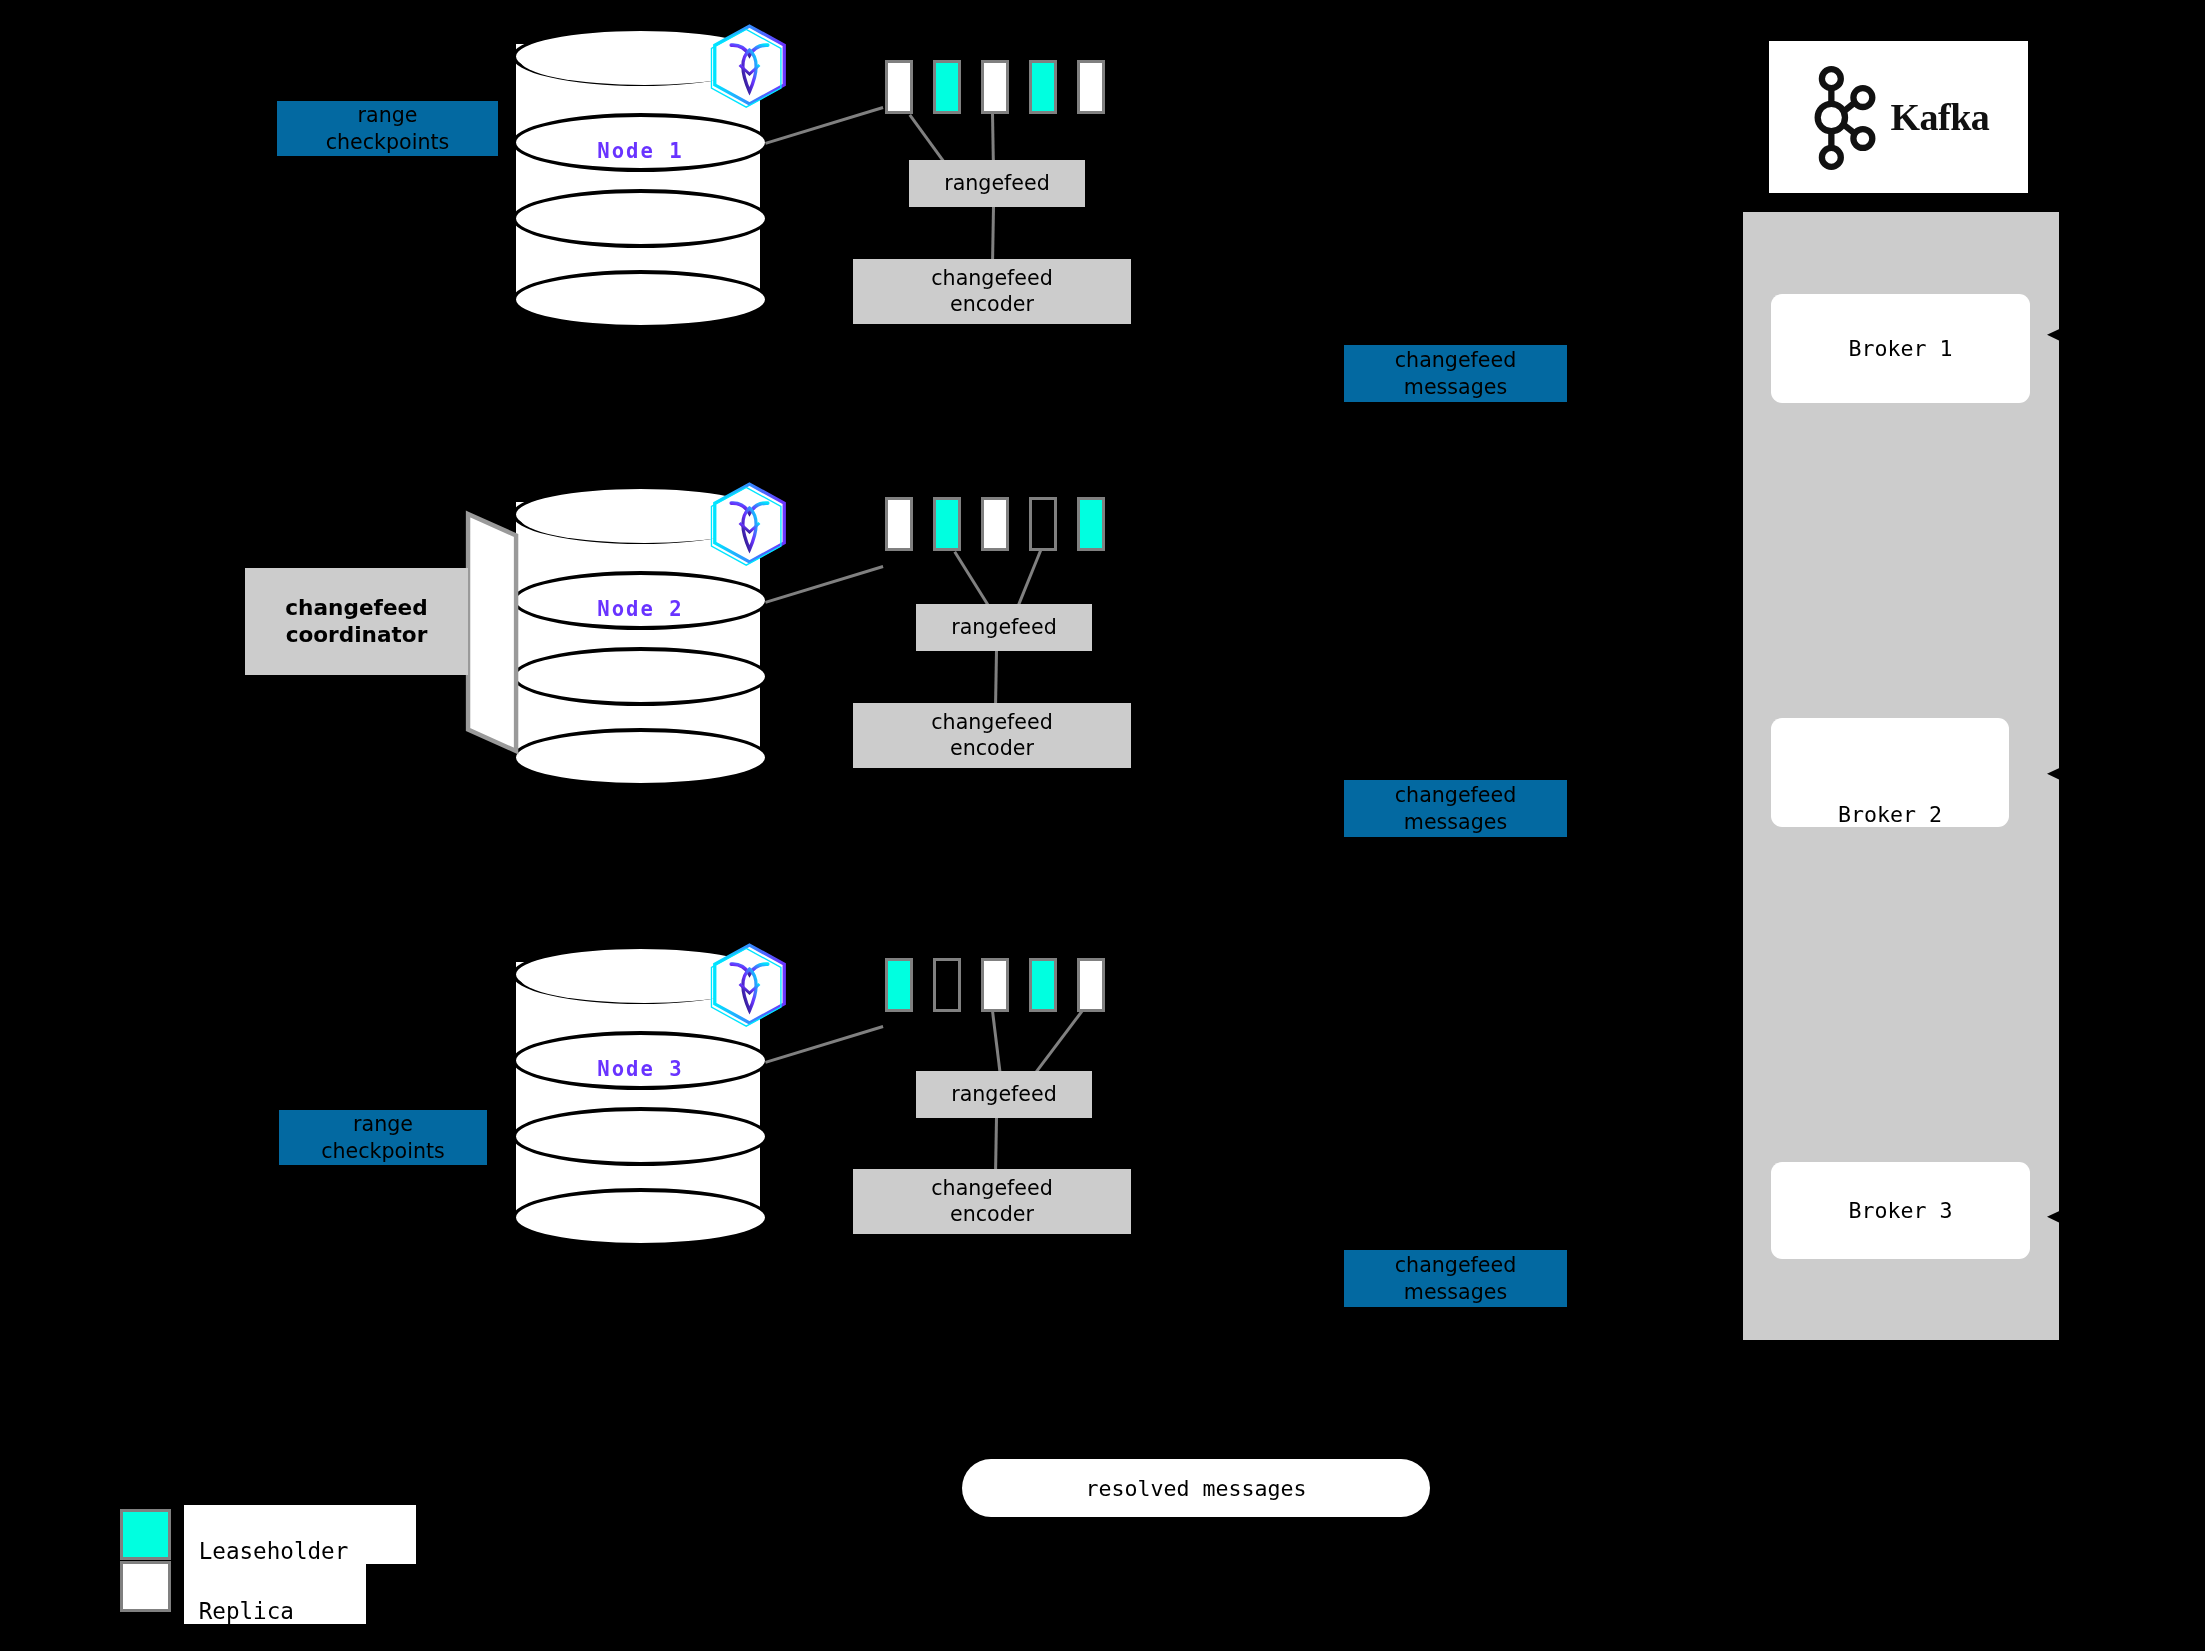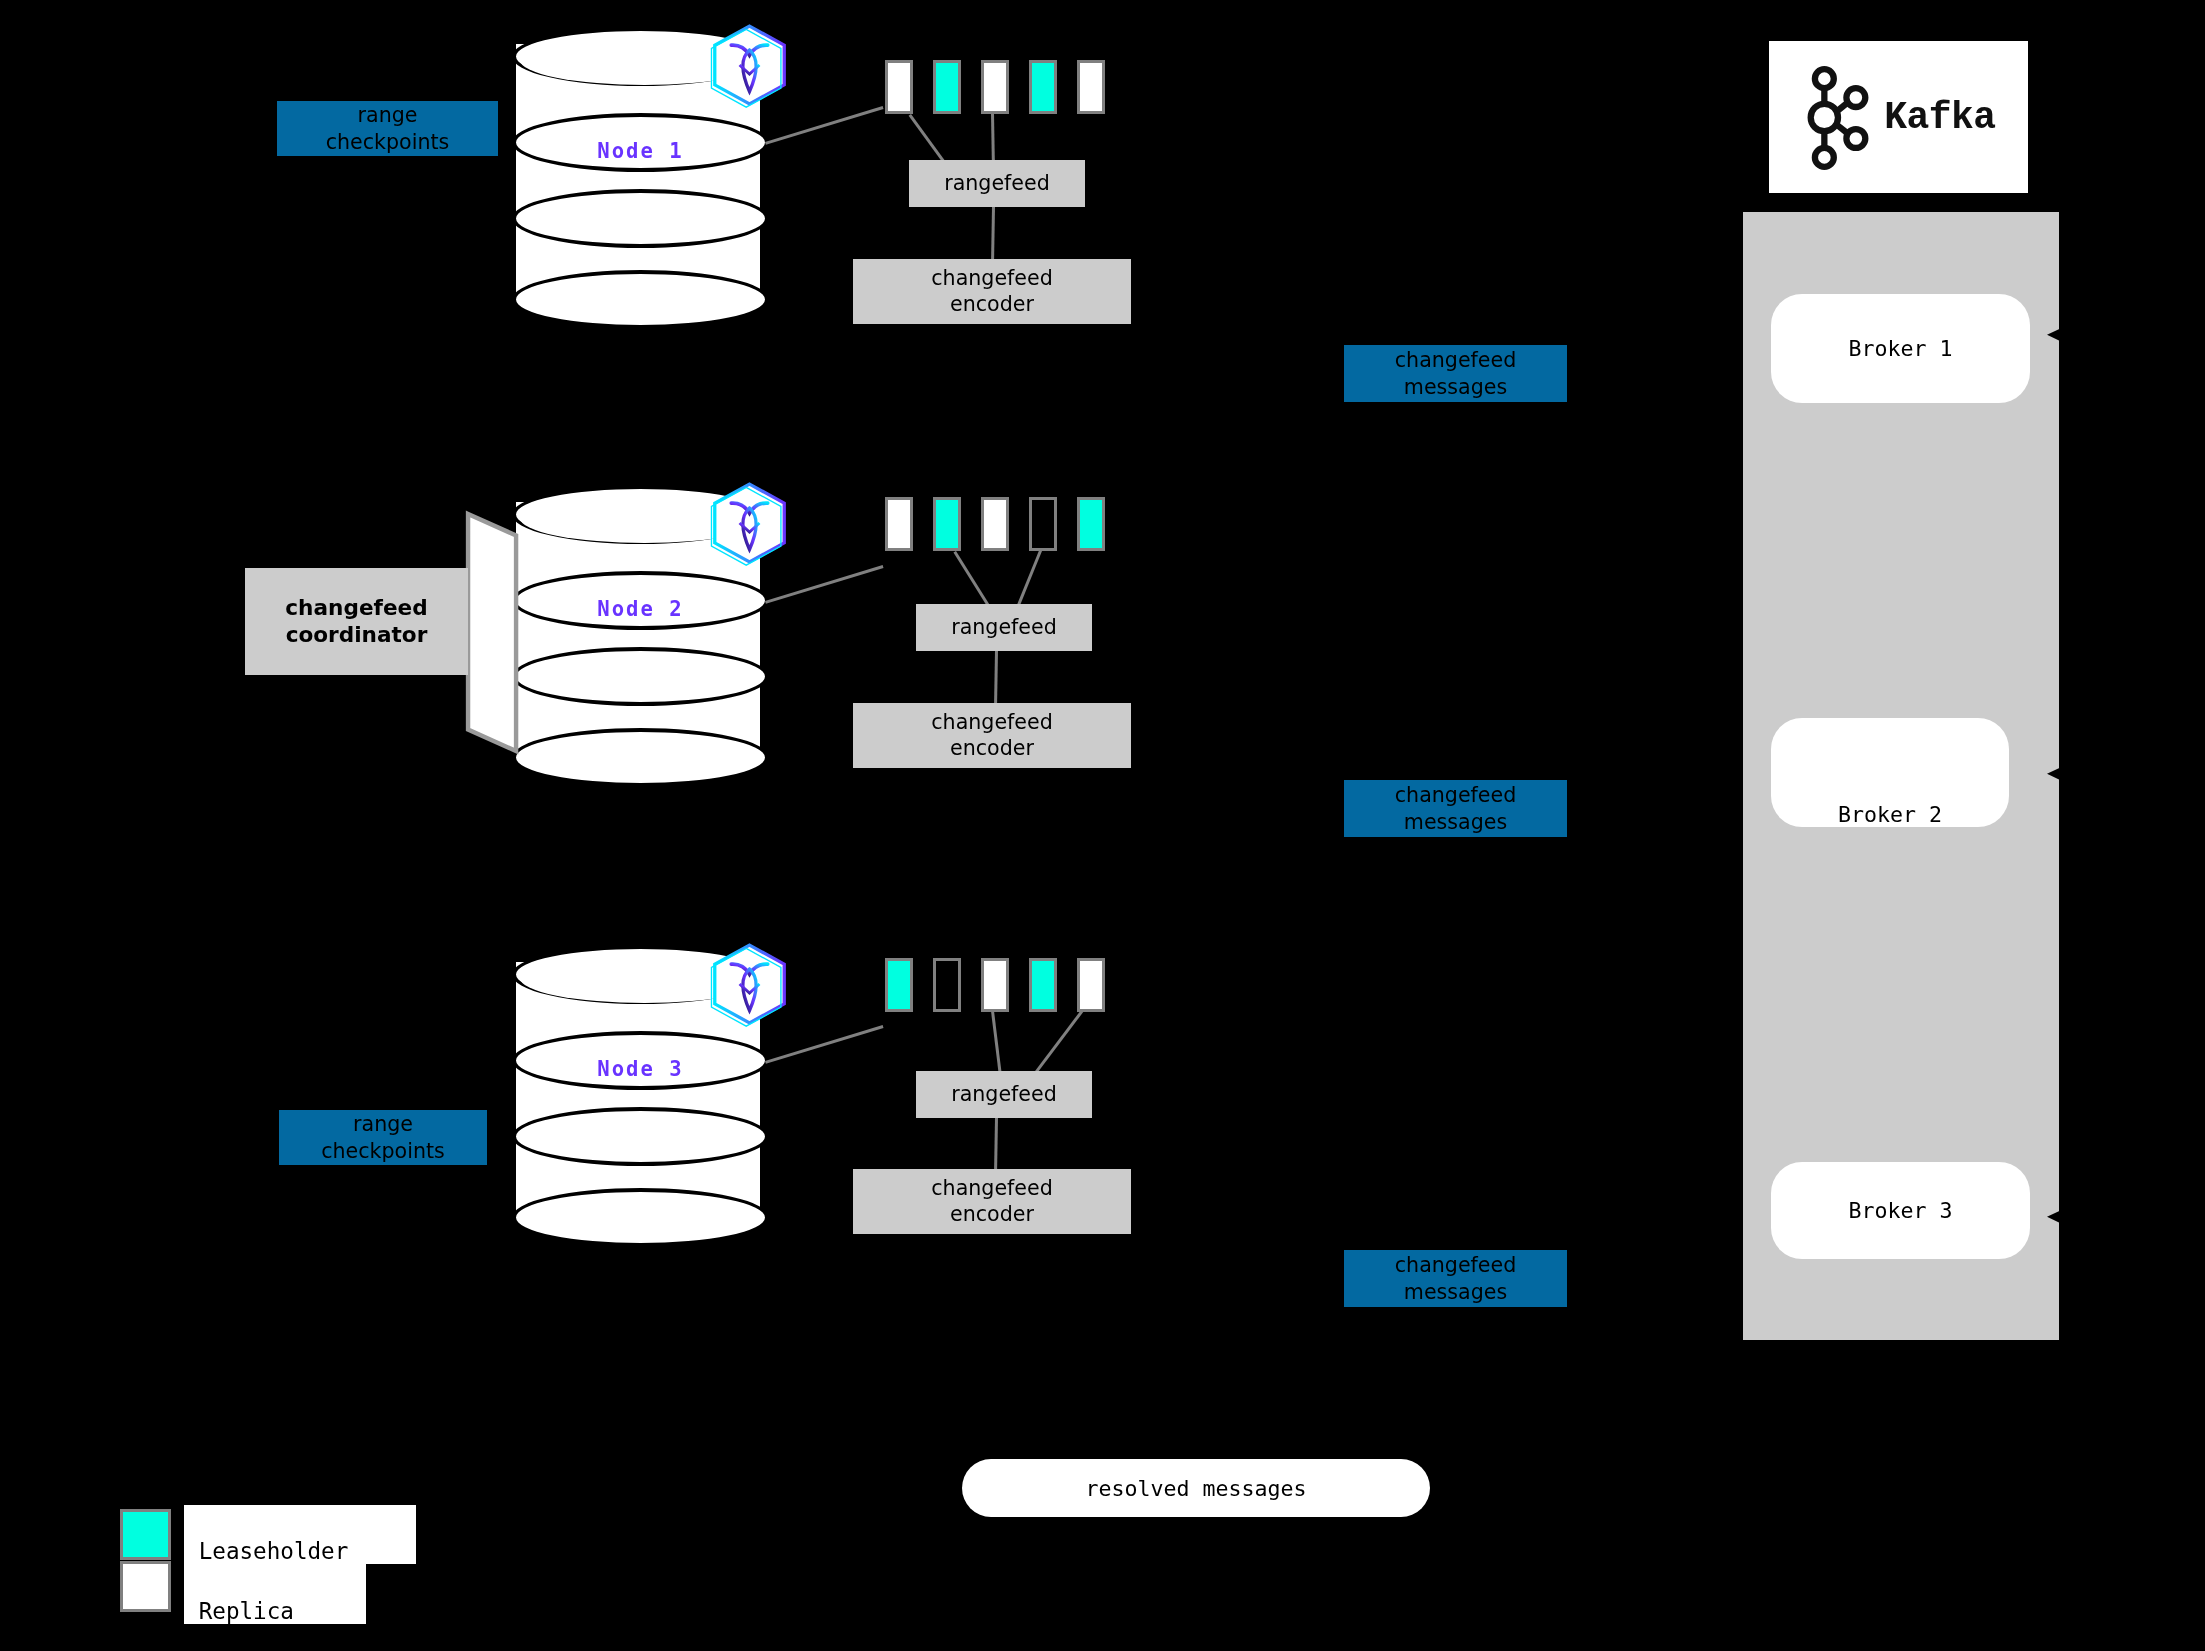--- a/index.html
+++ b/index.html
@@ -63,28 +63,28 @@
 
   
   .line{position:absolute;background:#808080;transform-origin:0 0;height:2.5px;}
 
   
   .kafka-logo{
     position:absolute;background:#fff;display:flex;align-items:center;
     justify-content:center;gap:8.8px;
   }
   .kafka-word{
-    font-family:Liberation Mono, monospace;font-weight:bold;font-size:38px;color:#111;
+    font-family:Liberation Serif, serif;font-weight:bold;font-size:38px;color:#111;
     letter-spacing:-0.5px;
   }
   .kafka-cluster{
     position:absolute;background:#cccccc;
   }
   .broker{
-    position:absolute;background:#ffffff;border-radius:31px;
+    position:absolute;background:#ffffff;border-radius:11px;
     display:flex;align-items:center;justify-content:center;
     font-family:"DejaVu Sans Mono", monospace;font-size:21.6px;color:#000;
   }
 
   
   .pill{
     position:absolute;background:#ffffff;border-radius:29px;
     display:flex;align-items:center;justify-content:center;
     font-family:"DejaVu Sans Mono", monospace;font-size:21.6px;color:#000;
   }

